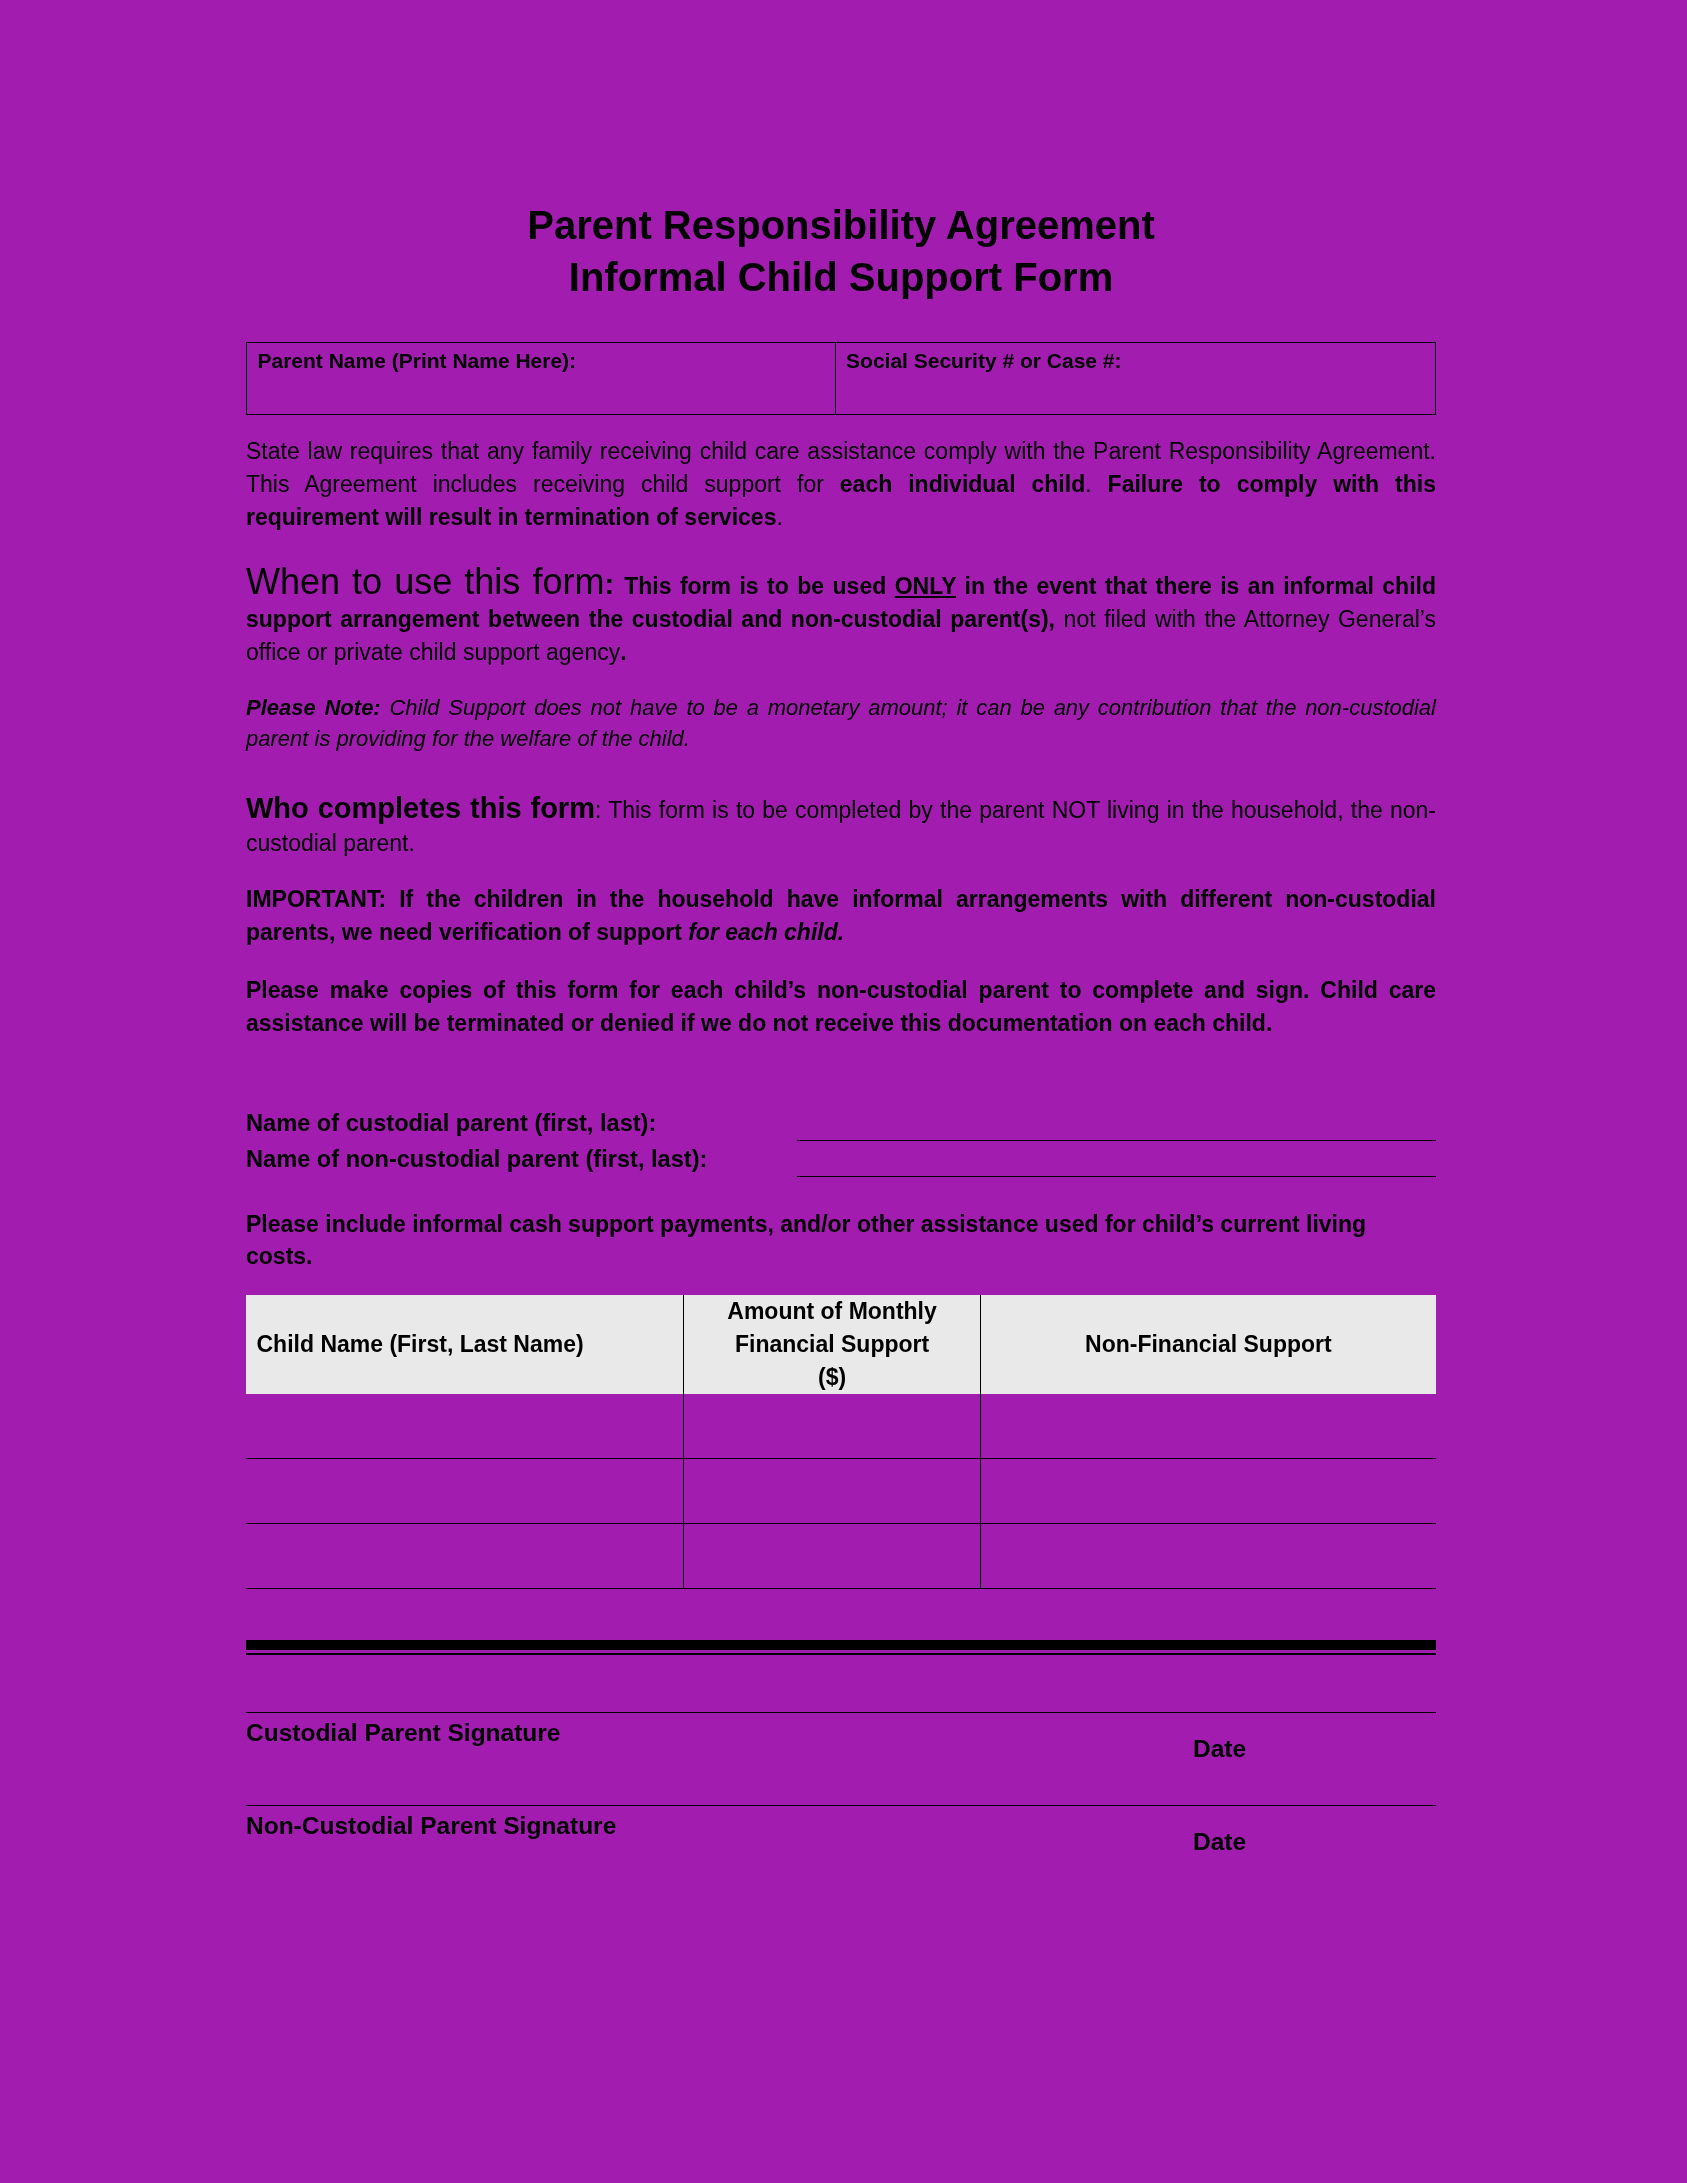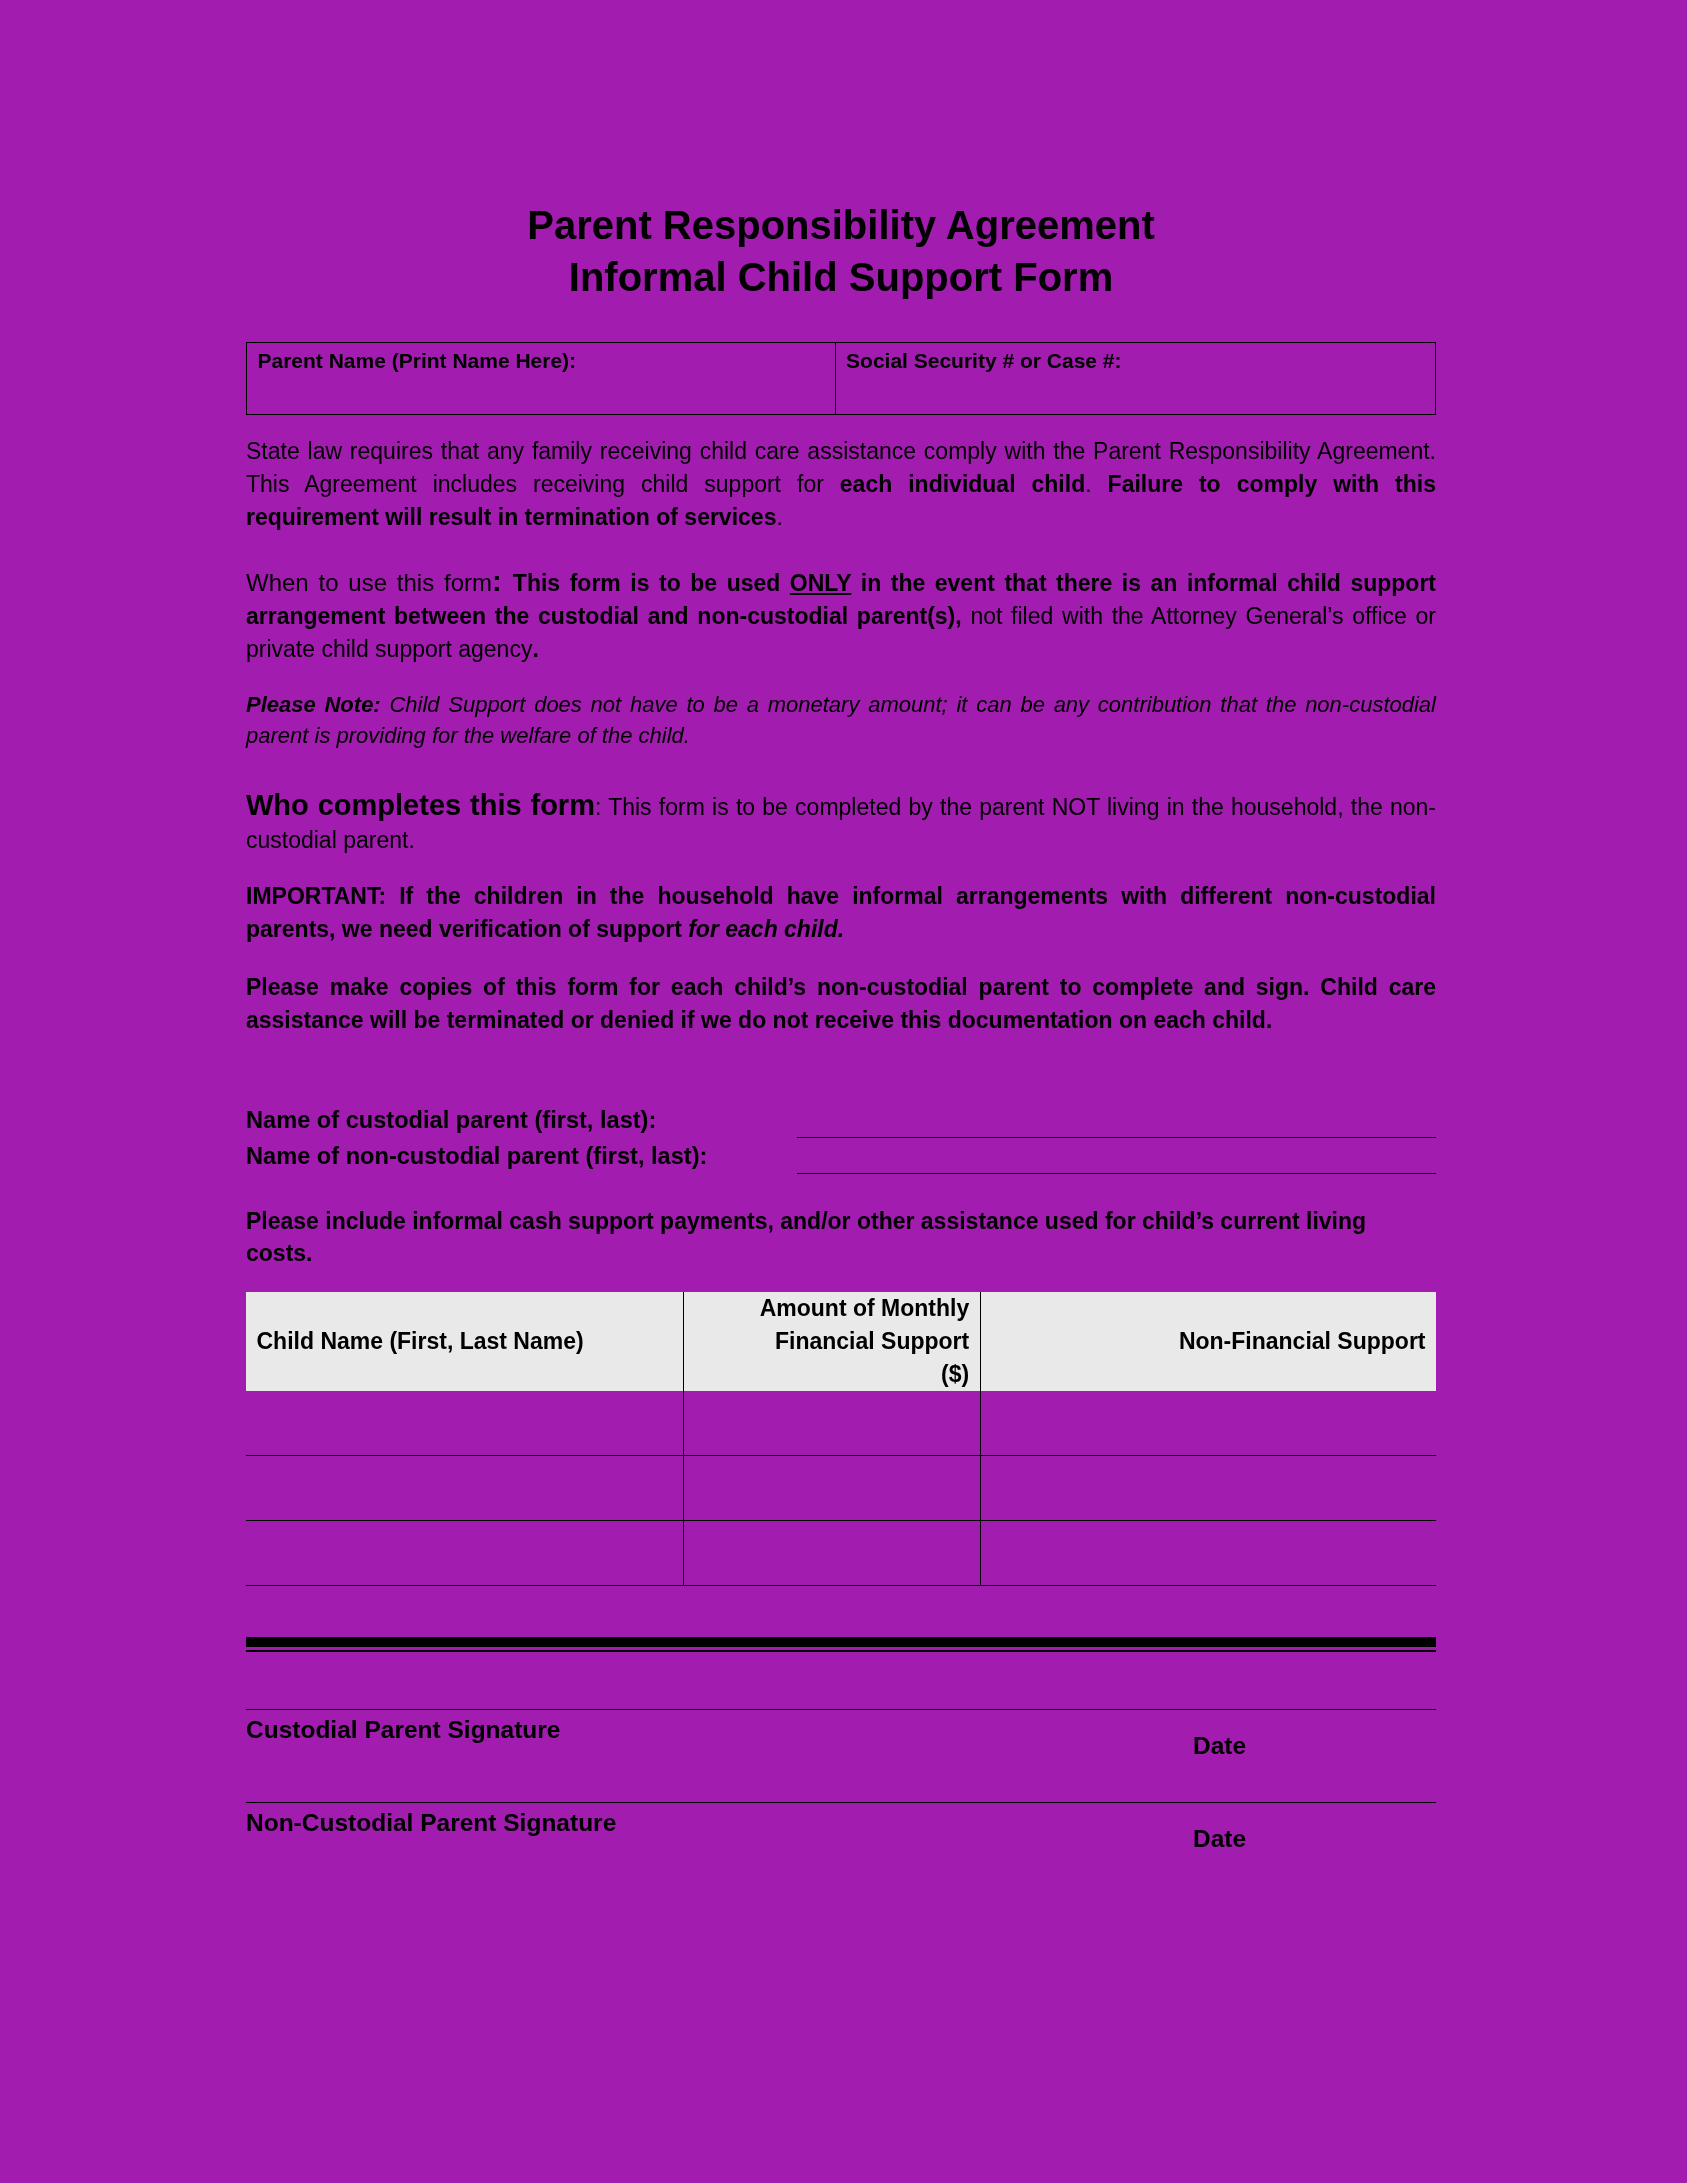--- a/index.html
+++ b/index.html
@@ -12,21 +12,21 @@
   table.parent-table{margin-top:39px;width:100%;border-collapse:collapse;table-layout:fixed;}
   table.parent-table td{border:1.7px solid #000;vertical-align:top;padding:5.2px 10.5px;height:58px;box-sizing:border-box;}
   .cell-label{font-weight:bold;font-size:21px;line-height:26px;}
   .fill-area{height:35px;}
 
   .para{font-size:23px;line-height:33px;text-align:justify;}
   .b{font-weight:bold;}
   .i{font-style:italic;}
   .bi{font-weight:bold;font-style:italic;}
   .bu{font-weight:bold;text-decoration:underline;}
-  .h1span{font-size:24px;}
+  .h1span{font-size:36px;}
   .h1span-colon{font-size:29px;font-weight:bold;}
   .h2span{font-size:29px;font-weight:bold;}
 
   .m-intro{margin-top:20px;}
   .m-when{margin-top:31px;}
   .m-note{margin-top:17.5px;font-size:22px;line-height:31px;}
   .m-who{margin-top:38px;}
   .m-imp{margin-top:12px;}
   .m-cop{margin-top:24.5px;}
 
@@ -34,21 +34,21 @@
   .name-row{display:flex;align-items:flex-end;}
   .name-row.second{margin-top:1px;}
   .name-label{width:524px;}
   .name-line{flex:1;border-bottom:1.7px solid #000;height:30px;margin-left:27px;}
 
   .include-note{margin-top:31px;font-weight:bold;font-size:23px;line-height:32px;text-align:left;}
 
   table.support-table{width:100%;border-collapse:collapse;table-layout:fixed;}
   table.support-table th{background:#e9e9e9;font-weight:bold;font-size:23px;line-height:33px;height:97px;vertical-align:middle;padding:0 10.5px;box-sizing:border-box;}
   table.support-table th.c1{text-align:left;}
-  table.support-table th.c2,table.support-table th.c3{text-align:right;}
+  table.support-table th.c2,table.support-table th.c3{text-align:center;}
   table.support-table th + th, table.support-table td + td{border-left:1.7px solid #000;}
   table.support-table td{height:62px;border-bottom:1.7px solid #000;}
 
   .sig-bar{margin-top:51px;height:10.5px;background:#000;}
   .sig-bar-thin{margin-top:2.6px;height:1.7px;background:#000;}
   .sig-heading{margin-top:7px;font-size:35px;font-weight:bold;line-height:42px;}
   .sig-space1{height:57px;}
   .sig-space2{height:48px;}
   .sig-row{border-top:1.7px solid #000;position:relative;font-weight:bold;font-size:24.5px;padding-top:6px;height:38px;box-sizing:content-box;}
   .sig-date{position:absolute;left:947px;top:22px;}

